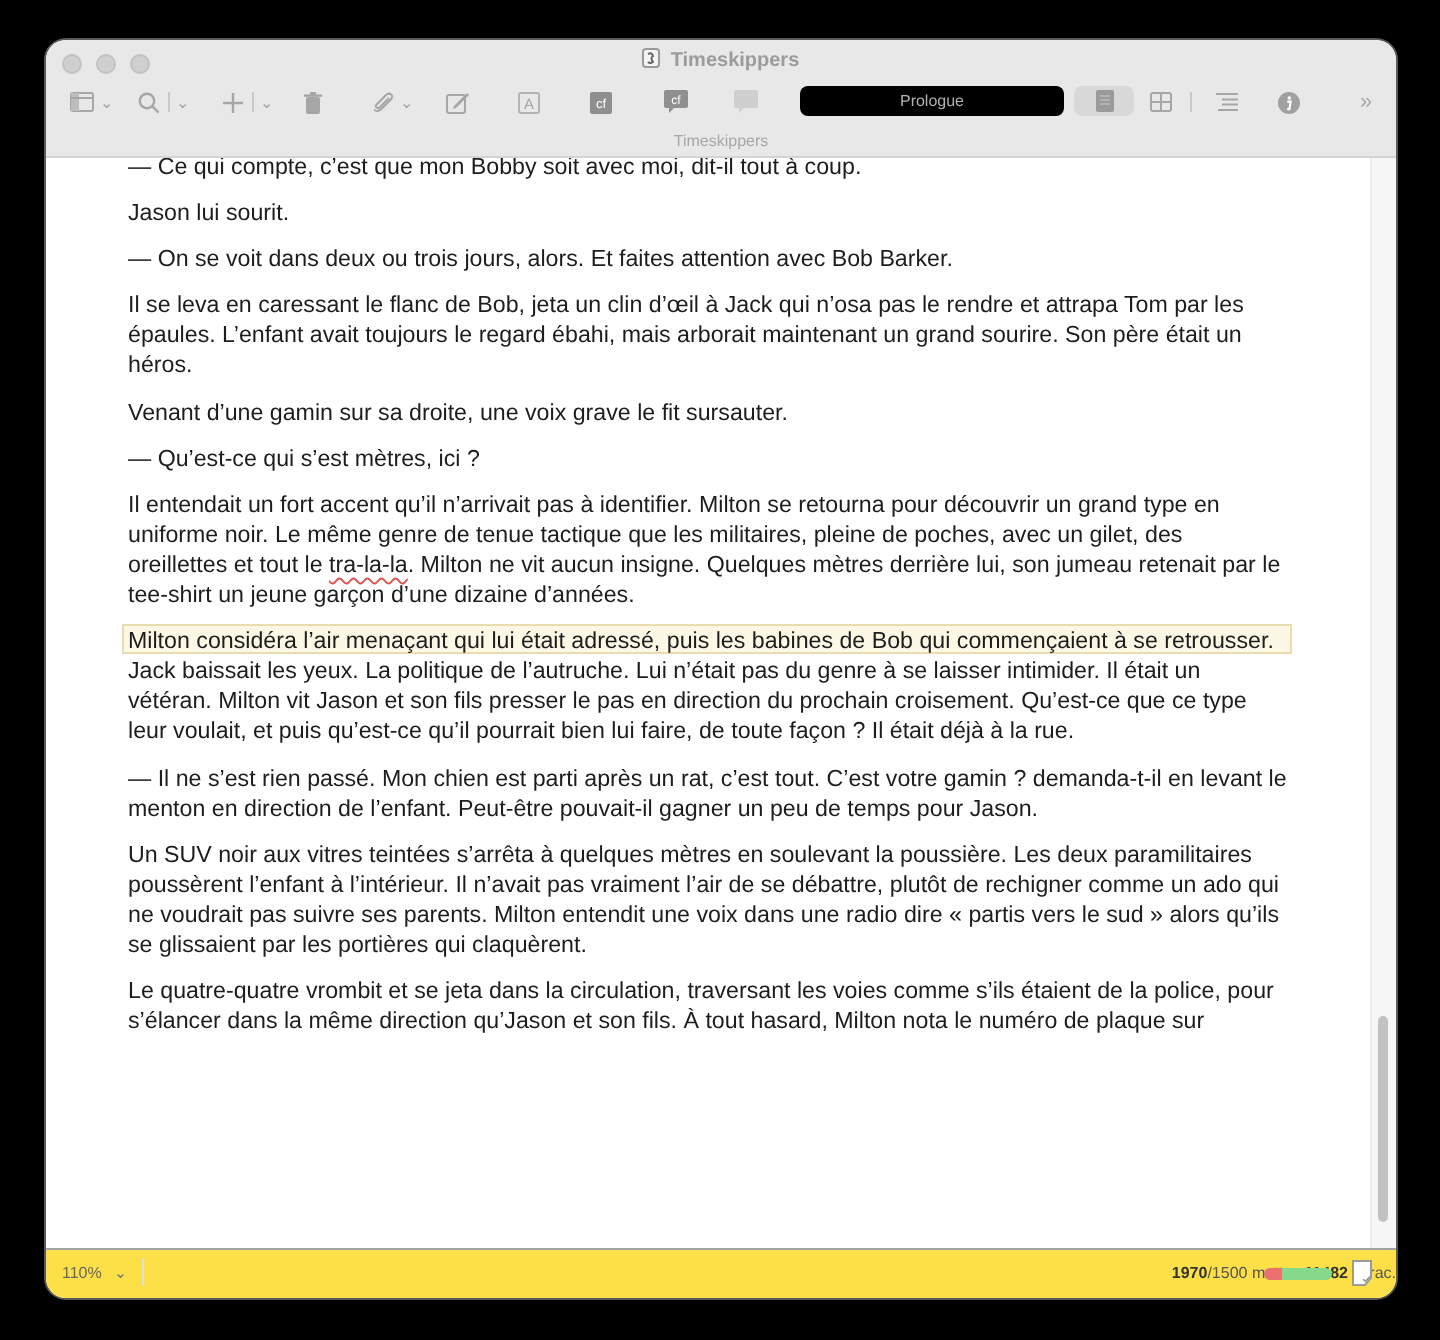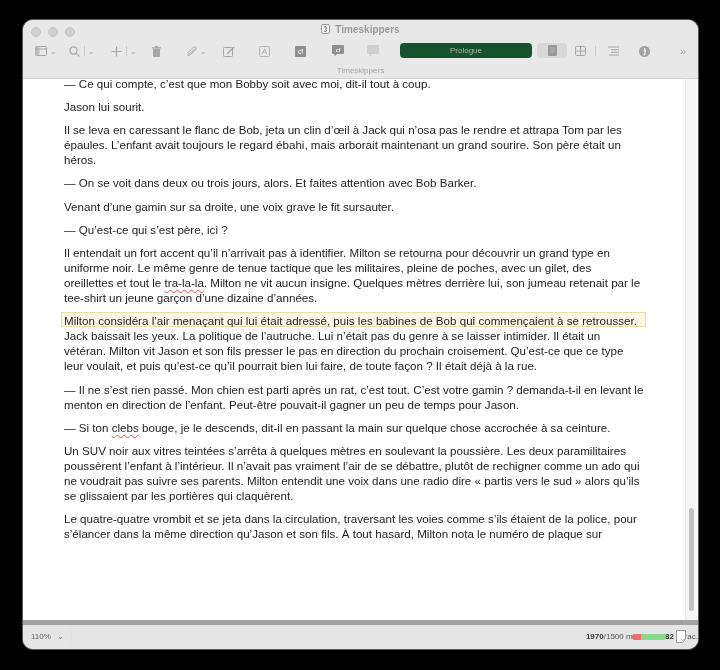--- a/index.html
+++ b/index.html
@@ -28,21 +28,21 @@
       position: absolute; top: 46px; left: 0; width: 100%; text-align: center;
       font-size: 8px; color: #a7a7a7;
     }
     .toolbar { position: absolute; top: 21px; left: 0; width: 100%; height: 20px; }
     .tb { position: absolute; top: 0; height: 20px; display: flex; align-items: center; color: #a6a6a6; font-size: 12px; }
     .tb svg { display: block; }
     .chev { font-size: 8px; color: #a6a6a6; margin-left: 3px; }
     .sep { width: 1px; height: 10px; background: #c9c9c9; margin: 0 3px 0 4px; }
     .crumb {
       position: absolute; top: 2px; left: 377px; width: 132px; height: 15px;
-      background: #14532d; border-radius: 4px; text-align: center;
+      background: #000000; border-radius: 4px; text-align: center;
       font-size: 8px; line-height: 15px; color: #b0b0b0;
     }
     .viewbtn {
       position: absolute; top: 2px; left: 514px; width: 30px; height: 15px;
       background: #d8d8d8; border-radius: 4px; display: flex; align-items: center; justify-content: center;
     }
     .content {
       position: absolute; left: 0; top: 59px; width: 663px; height: 499px; overflow: hidden;
       background: #fff;
     }
@@ -61,21 +61,21 @@
     .scrolltrack {
       position: absolute; right: 0; top: 59px; width: 12px; height: 546px;
       background: #f6f6f6; border-left: 1px solid #ececec;
     }
     .scrollthumb {
       position: absolute; left: 3px; top: 429px; width: 5px; height: 103px;
       background: #c2c2c2; border-radius: 3px;
     }
     .statusbar {
       position: absolute; left: 0; bottom: 0; width: 100%; height: 24px;
-      background: #e5e5e5; border-top: 5px solid #a3a3a3; font-size: 8px; color: #555;
+      background: #fde047; border-top: 1px solid #a3a3a3; font-size: 8px; color: #555;
     }
     .zoomsel { position: absolute; left: 8px; top: 7px; color: #666; }
     .zoomsel .chev { color: #777; margin-left: 6px; }
     .stsep { position: absolute; left: 48px; top: 4px; width: 1px; height: 14px; background: #e0e0e0; }
     .counts { position: absolute; left: 0; width: 100%; top: 7px; text-align: right; color: #555; }
     .counts b { color: #333; }
     .progress { position: absolute; left: 609px; top: 9px; width: 34px; height: 6px; border-radius: 3px; background: #86d98a; overflow: hidden; }
     .progress .red { width: 9px; height: 6px; background: #ec7070; }
     .docstat { position: absolute; left: 653px; top: 5px; }
   </style>
@@ -202,28 +202,27 @@
       </div>
     </div>
 
     <div class="subtitle">Timeskippers</div>
   </div>
 
   <div class="content">
     <div class="text">
       <p>— Ce qui compte, c’est que mon Bobby soit avec moi, dit-il tout à coup.</p>
       <p>Jason lui sourit.</p>
+      <p>— On se voit dans deux ou trois jours, alors. Et faites attention avec Bob Barker.</p>
       <p>Il se leva en caressant le flanc de Bob, jeta un clin d’œil à Jack qui n’osa pas le rendre et attrapa Tom par les épaules. L’enfant avait toujours le regard ébahi, mais arborait maintenant un grand sourire. Son père était un héros.</p>
-      <p>— On se voit dans deux ou trois jours, alors. Et faites attention avec Bob Barker.</p>
       <p>Venant d’une gamin sur sa droite, une voix grave le fit sursauter.</p>
-      <p>— Qu’est-ce qui s’est père, ici ?</p>
+      <p>— Qu’est-ce qui s’est mètres, ici ?</p>
       <p><span>Il entendait un fort accent qu’il n’arrivait pas à identifier. Milton se retourna pour découvrir un grand type en uniforme noir. Le même genre de tenue tactique que les militaires, pleine de poches, avec un gilet, des oreillettes et tout le </span><span class="squig">tra-la-la</span><span>. Milton ne vit aucun insigne. Quelques mètres derrière lui, son jumeau retenait par le tee-shirt un jeune garçon d’une dizaine d’années.</span></p>
       <p class="hl"><span class="hlbox"></span><span class="t">Milton considéra l’air menaçant qui lui était adressé, puis les babines de Bob qui commençaient à se retrousser. Jack baissait les yeux. La politique de l’autruche. Lui n’était pas du genre à se laisser intimider. Il était un vétéran. Milton vit Jason et son fils presser le pas en direction du prochain croisement. Qu’est-ce que ce type leur voulait, et puis qu’est-ce qu’il pourrait bien lui faire, de toute façon ? Il était déjà à la rue.</span></p>
       <p>— Il ne s’est rien passé. Mon chien est parti après un rat, c’est tout. C’est votre gamin ? demanda-t-il en levant le menton en direction de l’enfant. Peut-être pouvait-il gagner un peu de temps pour Jason.</p>
-      <p><span>— Si ton </span><span class="squig">clebs</span><span> bouge, je le descends, dit-il en passant la main sur quelque chose accrochée à sa ceinture.</span></p>
       <p>Un SUV noir aux vitres teintées s’arrêta à quelques mètres en soulevant la poussière. Les deux paramilitaires poussèrent l’enfant à l’intérieur. Il n’avait pas vraiment l’air de se débattre, plutôt de rechigner comme un ado qui ne voudrait pas suivre ses parents. Milton entendit une voix dans une radio dire « partis vers le sud » alors qu’ils se glissaient par les portières qui claquèrent.</p>
       <p>Le quatre-quatre vrombit et se jeta dans la circulation, traversant les voies comme s’ils étaient de la police, pour s’élancer dans la même direction qu’Jason et son fils. À tout hasard, Milton nota le numéro de plaque sur</p>
     </div>
   </div>
 
   <div class="scrolltrack">
     <div class="scrollthumb"></div>
   </div>
 
   <div class="statusbar">

